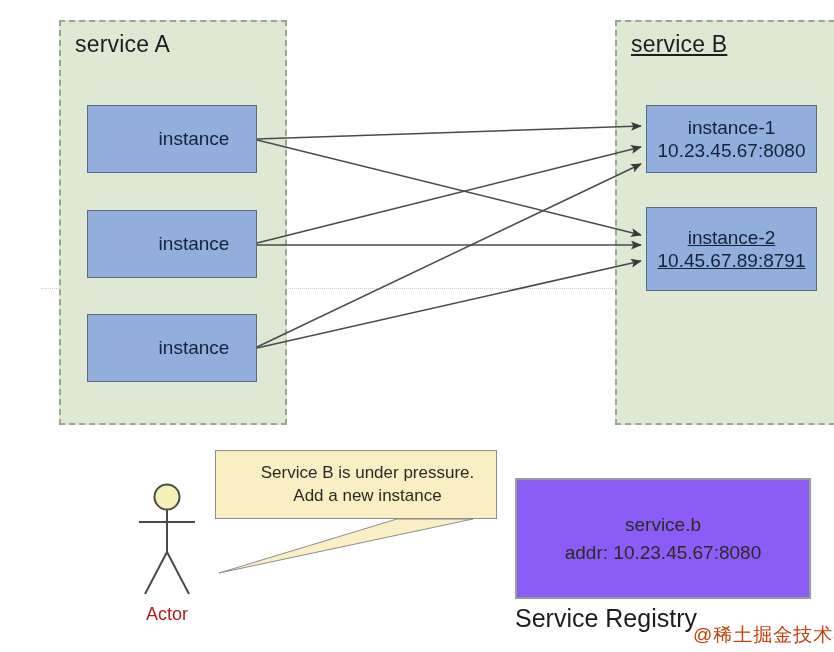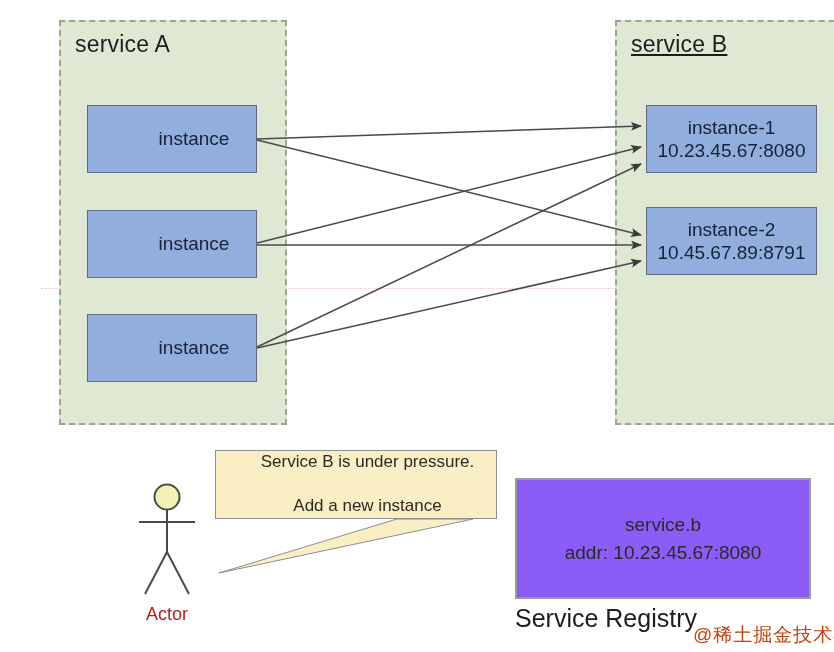--- a/index.html
+++ b/index.html
@@ -50,21 +50,21 @@
 
   
   .bubble{
     position:absolute;
     background:#faeec4;
     border:1.5px solid #8d8d8d;
     box-sizing:border-box;
     display:flex;
     flex-direction:column;
     align-items:center;
-    justify-content:space-between;
+    justify-content:center;
     color:#2b2b24;
     font-size:17px;
     line-height:1.35;
     text-align:center;
     padding-left:23px;
   }
 
   
   .registry{
     position:absolute;
@@ -128,21 +128,21 @@
   </div>
 
   <div class="svc-box" style="left:574px;top:20px;width:230px;height:405px;">
   </div>
   <div class="svc-title" style="left:590px;top:31px;text-decoration:underline;">service B</div>
 
   <div class="node" style="left:605px;top:105px;width:171px;height:68px;">
     <span class="l1">instance-1</span>
     <span class="l2">10.23.45.67:8080</span>
   </div>
-  <div class="node" style="left:605px;top:207px;width:171px;height:68px;">
+  <div class="node" style="left:605px;top:207px;width:171px;height:84px;text-decoration:underline;">
     <span class="l1">instance-2</span>
     <span class="l2">10.45.67.89:8791</span>
   </div>
 
   <svg id="wires" viewBox="0 0 834 652">
     <defs>
       <marker id="ah" markerWidth="11" markerHeight="9" refX="10" refY="4.5" orient="auto" markerUnits="userSpaceOnUse">
         <path d="M0,0 L11,4.5 L0,9 L2.4,4.5 z" fill="#3a3a3a"></path>
       </marker>
     </defs>

